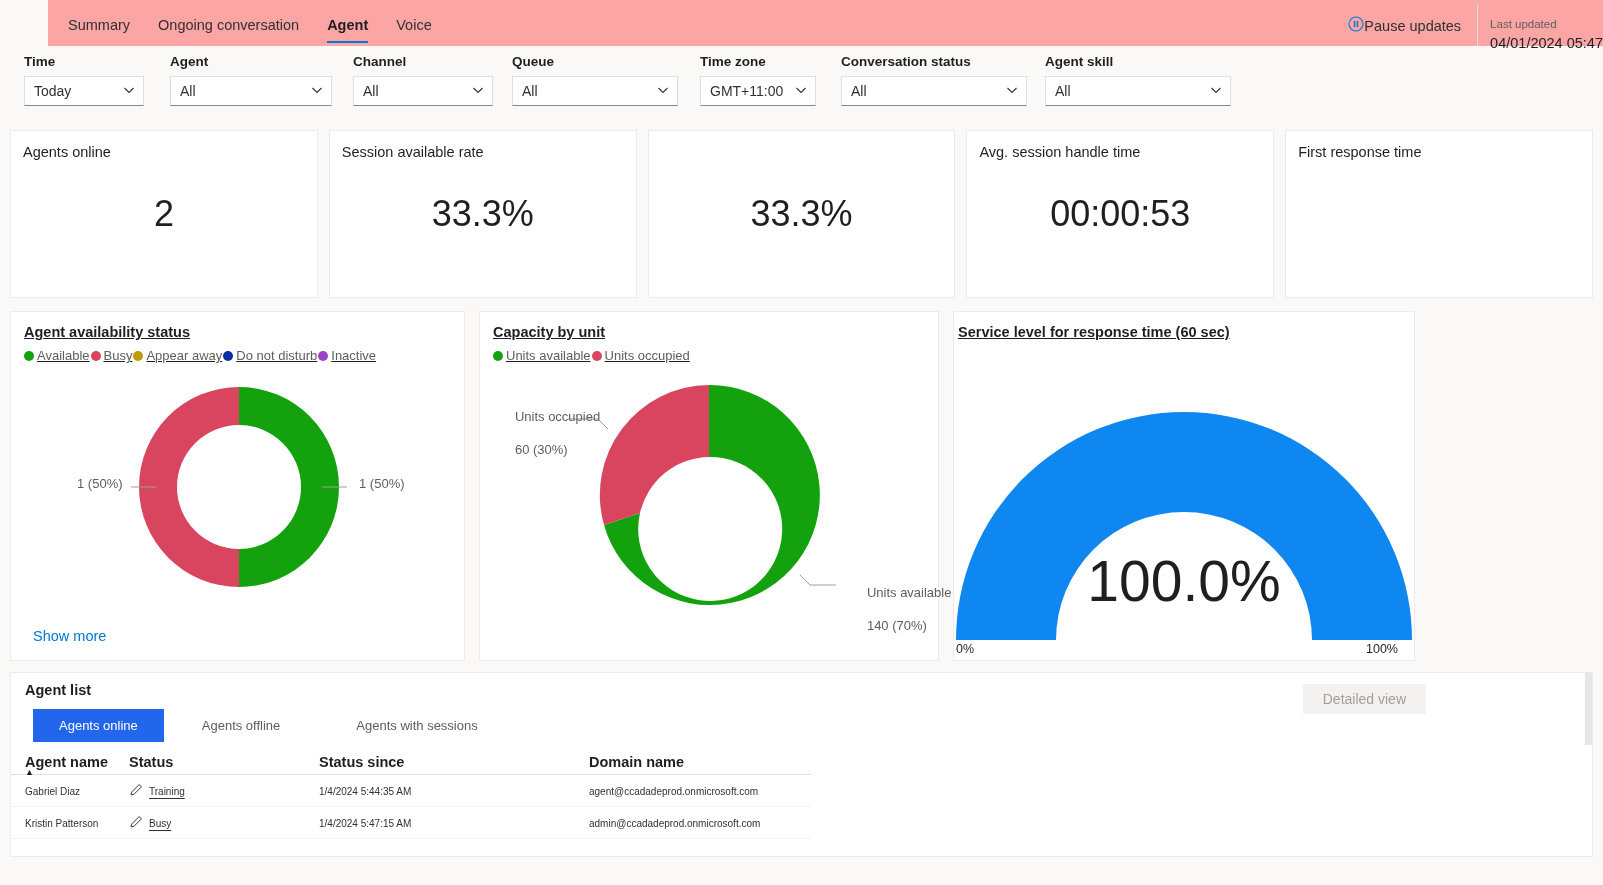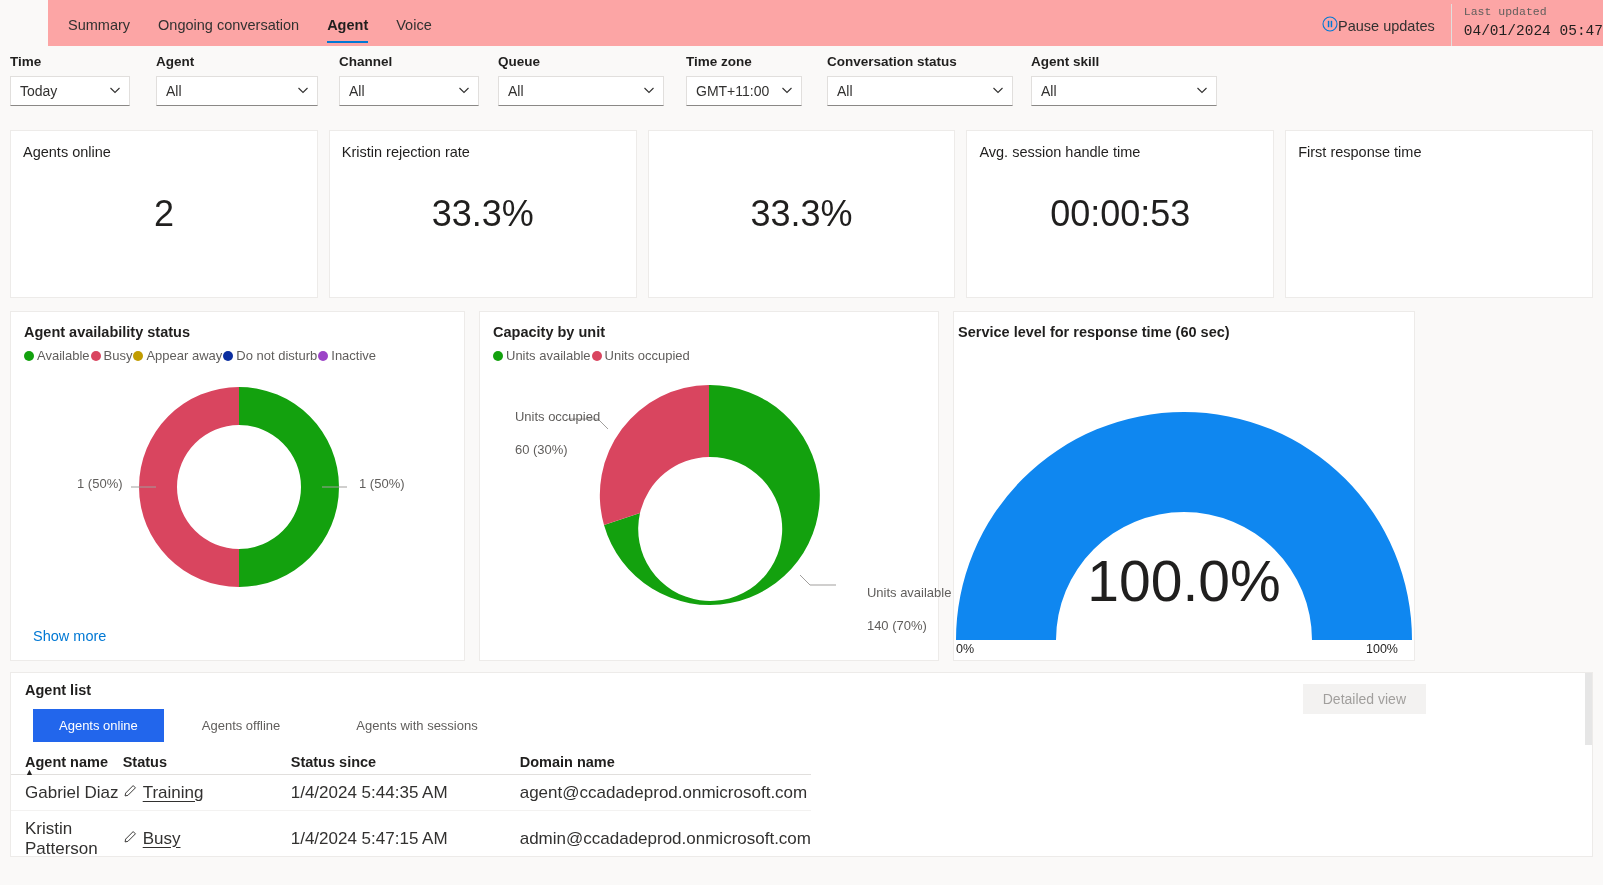--- a/index.html
+++ b/index.html
@@ -49,35 +49,34 @@
     padding: 16px 16px 0 0;
     cursor: pointer;
     white-space: nowrap;
   }
   .pause-ico { display: block; }
   .divider-v {
     width: 1px; background: #e1dfdd;
     height: 42px; margin-top: 4px;
   }
   .last-updated {
-    padding: 4px 0 0 12px;
+    padding: 16px 0 0 12px;
     line-height: 1.45;
     white-space: nowrap;
-    font-family: Liberation Mono, monospace;
   }
   .lu-label { font-size: 11.5px; color: #605e5c; display: block; }
   .lu-value { font-size: 14.5px; color: #201f1e; display: block; }
 
   
   .filterbar {
     height: 84px;
     background: #faf9f8;
     display: flex;
     align-items: flex-start;
-    padding: 8px 0 0 10px;
+    padding: 8px 0 0 24px;
     gap: 0;
   }
   .filter { margin-right: 0; }
   .filter-label {
     font-size: 13.5px;
     font-weight: bold;
     color: #201f1e;
     display: block;
     margin-bottom: 7px;
     white-space: nowrap;
@@ -128,20 +127,21 @@
     font-size: 36px;
     color: #201f1e;
     font-weight: 400;
   }
 
   
   .mid-row {
     display: flex;
     padding: 13px 5px 0 10px;
     gap: 14px;
+    text-decoration: underline;
   }
   .panel {
     background: #ffffff;
     border: 1px solid #edebe9;
     position: relative;
   }
   .panel-title {
     font-size: 14.5px;
     font-weight: bold;
     color: #201f1e;
@@ -245,21 +245,21 @@
   table.agents th {
     text-align: left;
     font-size: 14.5px;
     font-weight: bold;
     color: #201f1e;
     padding: 0 0 4px 0;
     border-bottom: 1px solid #e1dfdd;
     position: relative;
   }
   table.agents td {
-    font-size: 17px;
+    font-size: 10px;
     color: #323130;
     padding: 8px 0 7px 0;
     border-bottom: 1px solid #f3f2f1;
     vertical-align: middle;
   }
   .col-name { width: 118px; padding-left: 14px !important; }
   .col-status { width: 190px; }
   .col-since { width: 270px; }
   .col-domain { width: auto; }
   .sort-caret {
@@ -412,21 +412,21 @@
     </div>
   </div>
 </div>
 
 <div class="kpi-row">
   <div class="kpi-card">
     <div class="kpi-title">Agents online</div>
     <div class="kpi-value">2</div>
   </div>
   <div class="kpi-card">
-    <div class="kpi-title">Kristin rejection rate</div>
+    <div class="kpi-title">Session available rate</div>
     <div class="kpi-value">33.3%</div>
   </div>
   <div class="kpi-card">
     <div class="kpi-value">33.3%</div>
   </div>
   <div class="kpi-card">
     <div class="kpi-title">Avg. session handle time</div>
     <div class="kpi-value">00:00:53</div>
   </div>
   <div class="kpi-card">

